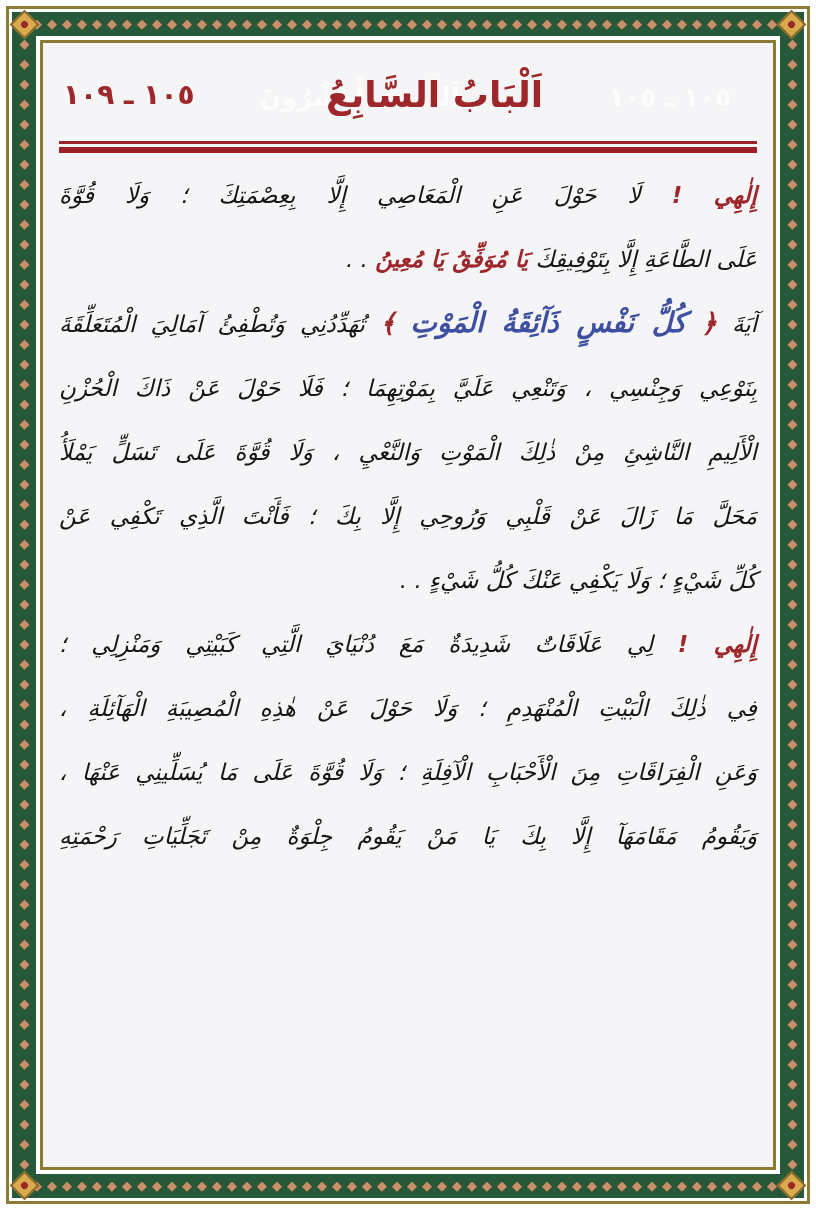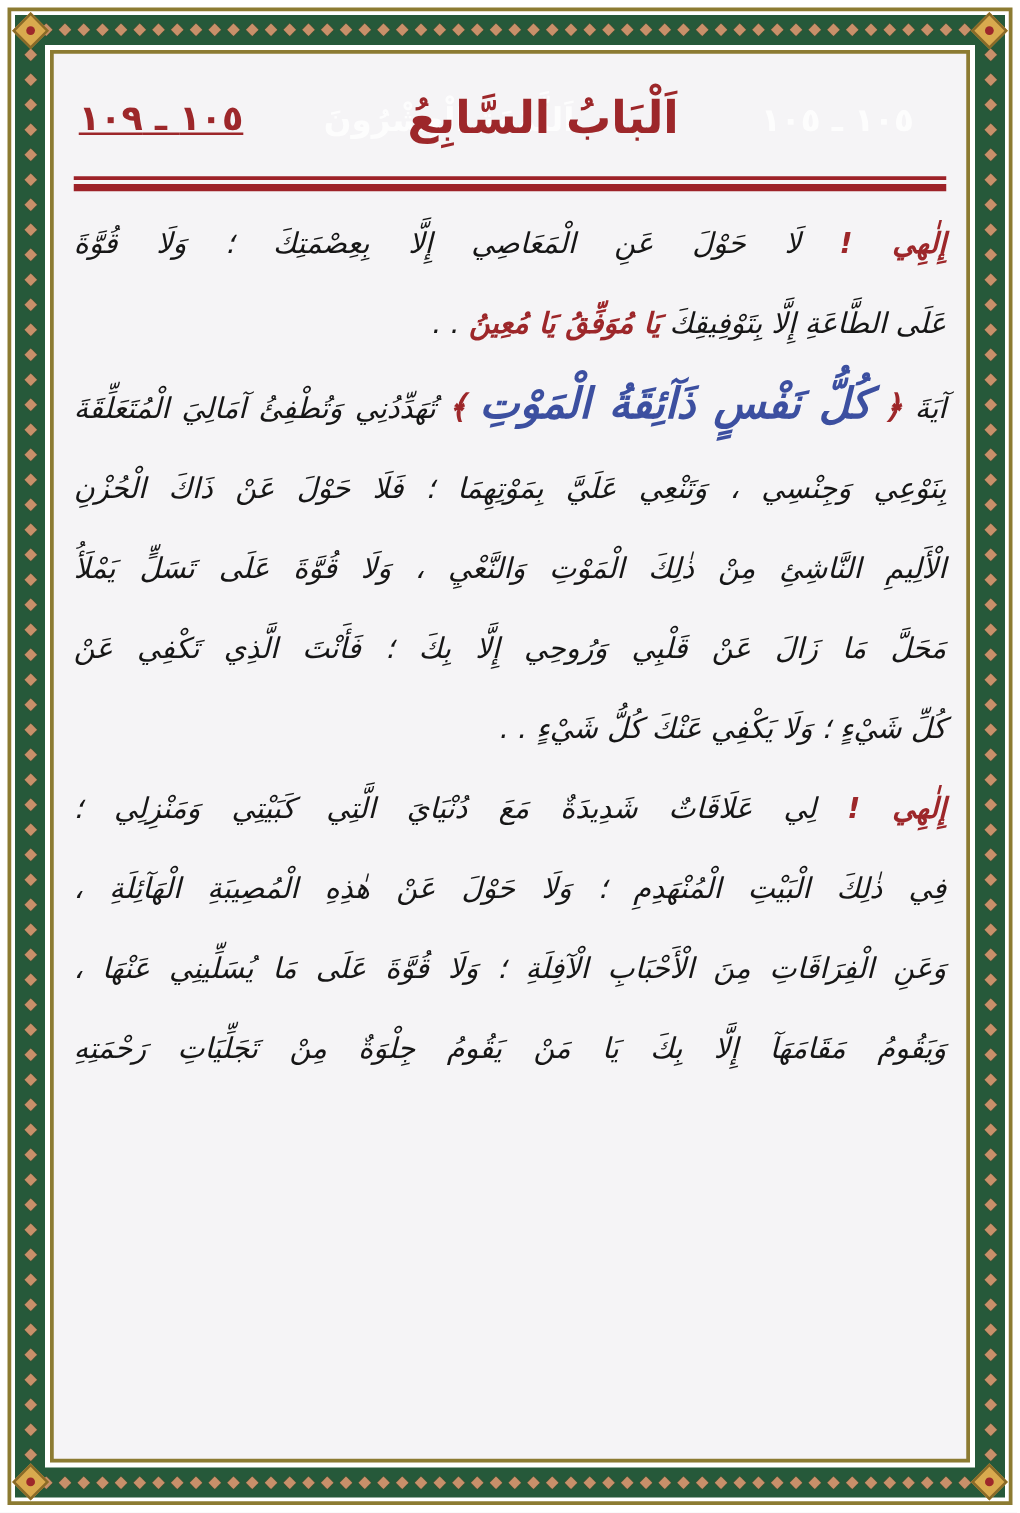--- a/index.html
+++ b/index.html
@@ -22,34 +22,34 @@
   .corner::after{content:"";position:absolute;inset:5px;background:#9d272a;border-radius:50%;}
   .corner.tl{top:14px;left:14px;} .corner.tr{top:14px;right:14px;}
   .corner.bl{bottom:14px;left:14px;} .corner.br{bottom:14px;right:14px;}
 
   
   .content{position:absolute;inset:43px;padding:16px 16px 0;box-sizing:border-box;}
   .hdr{position:relative;height:76px;}
   .hdr-title{position:absolute;right:214px;top:4px;font-size:36px;font-weight:bold;
              color:#9d272a;line-height:64px;white-space:nowrap;z-index:2;}
   .hdr-nums{position:absolute;left:4px;top:4px;font-size:28px;font-weight:bold;
-            color:#9d272a;line-height:64px;white-space:nowrap;z-index:2;text-decoration:underline;}
+            color:#9d272a;line-height:64px;white-space:nowrap;z-index:2;}
   .ghost{position:absolute;top:6px;color:#ffffff;opacity:.85;font-size:26px;font-weight:bold;
          line-height:64px;white-space:nowrap;z-index:1;}
   .ghost-word{left:200px;}
   .ghost-nums{right:26px;}
   .double-rule{height:12px;margin:6px 0 10px;
     background:linear-gradient(#9d2228 0 3px,#f5f4f6 3px 6px,#9d2228 6px 12px);}
 
   .bodytext{margin-top:2px;font-style:italic;}
   .tline{direction:rtl;font-size:23px;line-height:64px;color:#161616;
          text-align:justify;text-align-last:justify;white-space:normal;}
   .tline.last{text-align-last:right;}
   .c-red{color:#9d272a;font-weight:bold;}
-  .c-blue{color:#3c4fa0;font-weight:bold;font-size:34px;}
+  .c-blue{color:#3c4fa0;font-weight:bold;font-size:28px;}
   .c-bracket{color:#9d272a;font-weight:bold;font-size:26px;}
 </style>
 </head>
 <body>
 
 <div class="frame-outer"></div>
 <div class="frame-band"></div>
 <div class="chain chain-top">◆◆◆◆◆◆◆◆◆◆◆◆◆◆◆◆◆◆◆◆◆◆◆◆◆◆◆◆◆◆◆◆◆◆◆◆◆◆◆◆◆◆◆◆◆◆◆◆◆◆◆◆◆◆◆◆◆◆◆◆◆◆◆◆◆◆◆◆◆◆</div>
 <div class="chain chain-bottom">◆◆◆◆◆◆◆◆◆◆◆◆◆◆◆◆◆◆◆◆◆◆◆◆◆◆◆◆◆◆◆◆◆◆◆◆◆◆◆◆◆◆◆◆◆◆◆◆◆◆◆◆◆◆◆◆◆◆◆◆◆◆◆◆◆◆◆◆◆◆</div>
 <div class="chain chain-left">◆◆◆◆◆◆◆◆◆◆◆◆◆◆◆◆◆◆◆◆◆◆◆◆◆◆◆◆◆◆◆◆◆◆◆◆◆◆◆◆◆◆◆◆◆◆◆◆◆◆◆◆◆◆◆◆◆◆◆◆◆◆◆◆◆◆◆◆◆◆</div>

